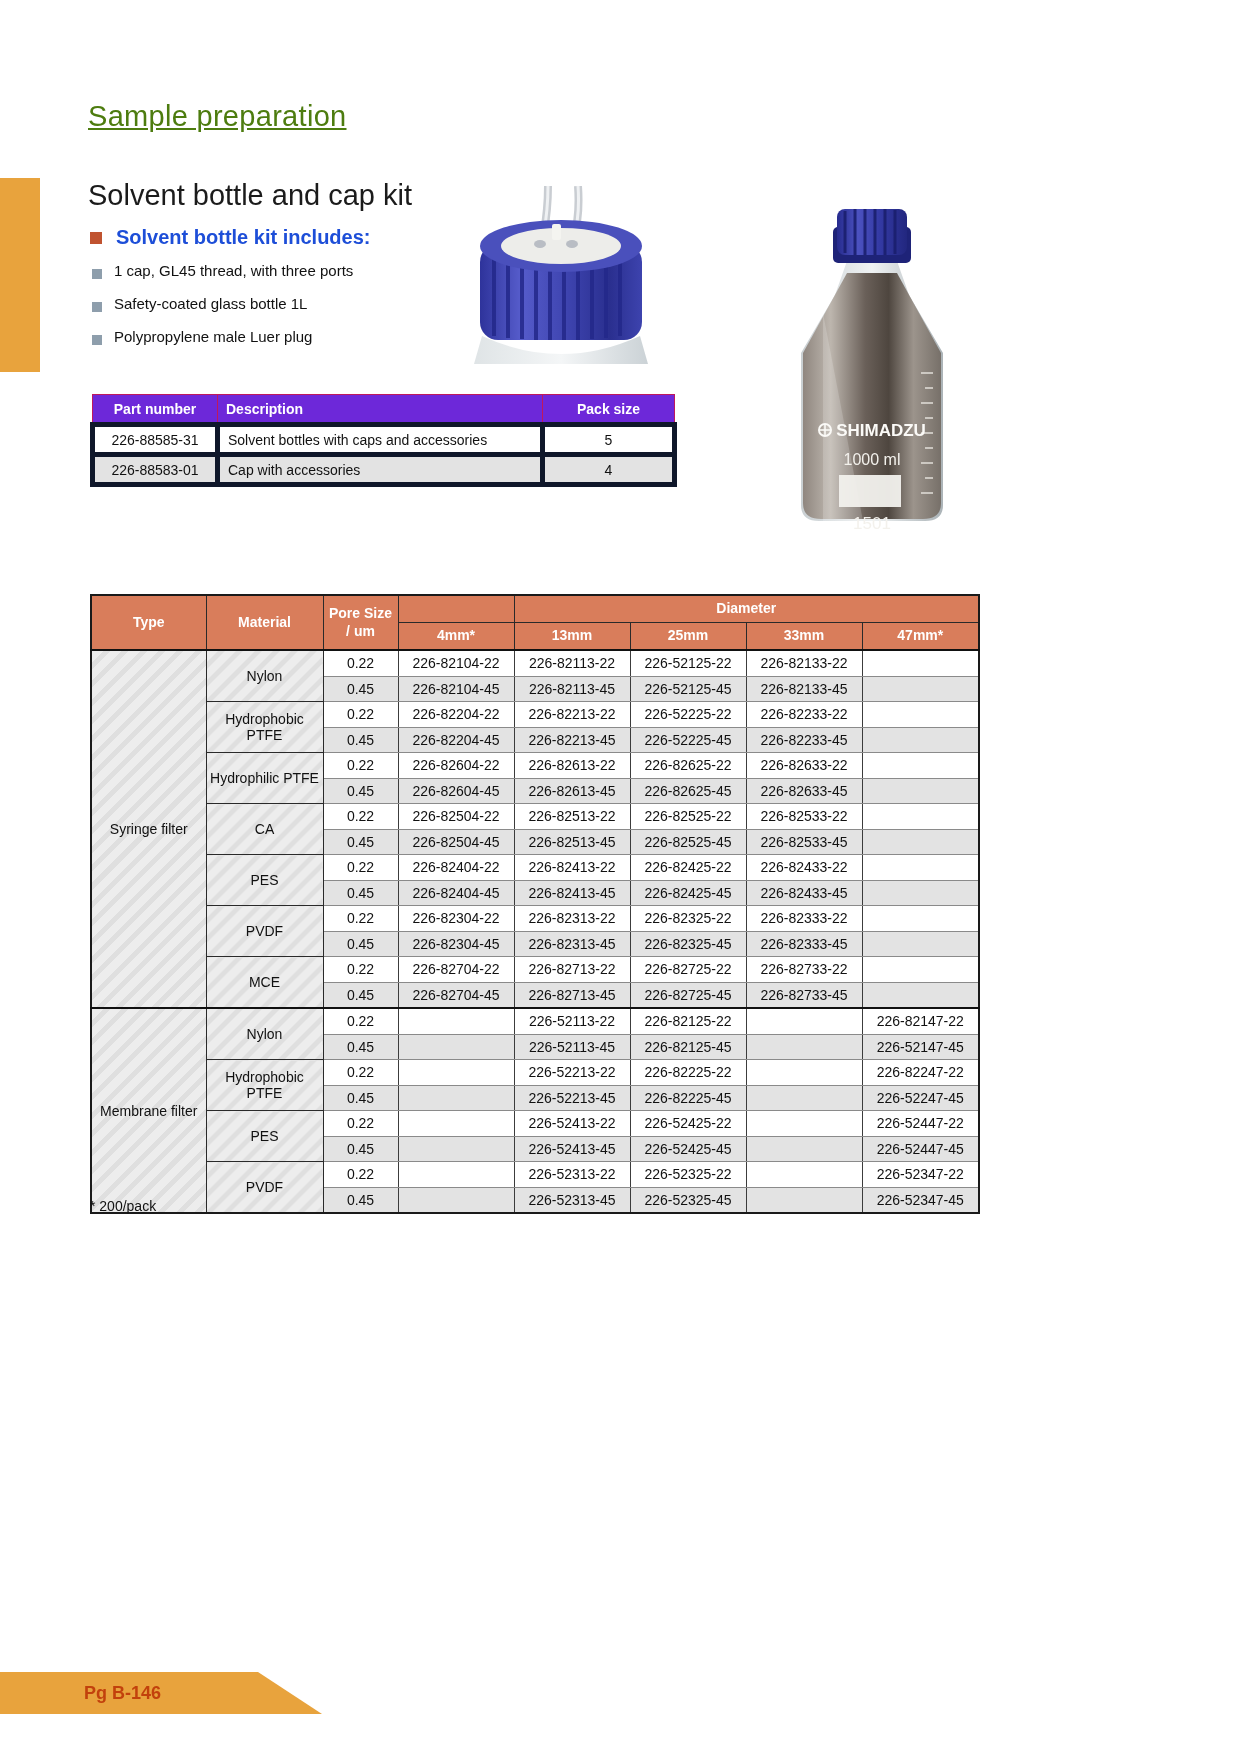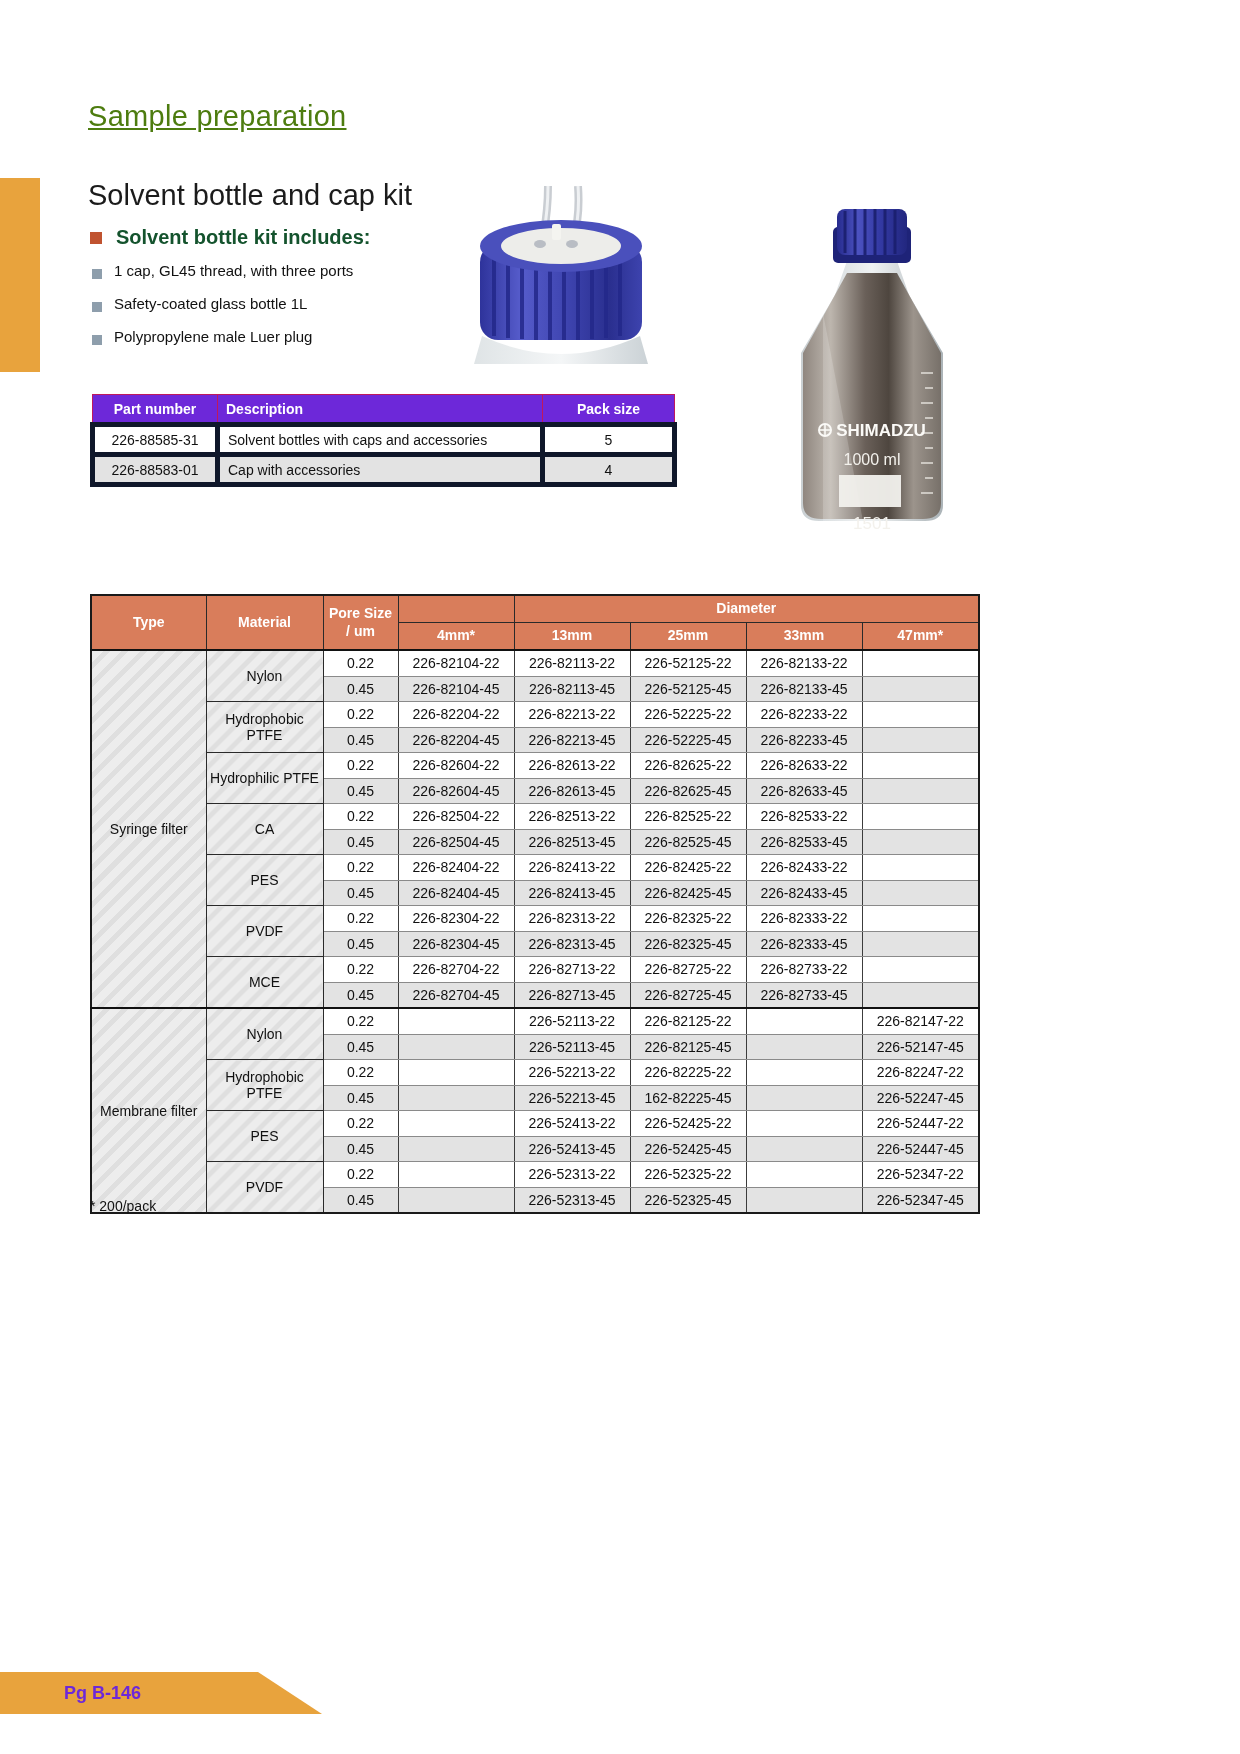--- a/index.html
+++ b/index.html
@@ -11,21 +11,21 @@
   
   #accent-band{left:0;top:178px;width:40px;height:194px;background:#E8A33D;}
 
   
   #section-title{left:88px;top:100px;font-size:29px;font-weight:400;color:#4d7c0f;letter-spacing:.3px;text-decoration:underline;}
   #kit-title{left:88px;top:179px;font-size:29px;font-weight:400;color:#1b1b1b;}
 
   .bullet-head{display:flex;align-items:center;gap:14px;}
   .sq-red{width:12px;height:12px;background:#C05330;flex:0 0 auto;}
   .sq-gray{width:10px;height:10px;background:#8E9EAC;flex:0 0 auto;}
-  .bh-text{font-size:20px;font-weight:700;color:#14532d;}
+  .bh-text{font-size:20px;font-weight:700;color:#1d4ed8;}
   .li-text{font-size:15px;color:#111;}
   #includes-head{left:90px;top:226px;}
   #inc-item-1{left:92px;top:262px;}
   #inc-item-2{left:92px;top:295px;}
   #inc-item-3{left:92px;top:328px;}
   .list-item{display:flex;align-items:flex-end;gap:12px;}
 
   
   #kit-table{left:90px;top:394px;}
   table{border-collapse:collapse;table-layout:fixed;}
@@ -49,21 +49,21 @@
   #filters-table td.hatch{background:repeating-linear-gradient(135deg,#EDEDED 0 8px,#DFDFDF 8px 13px);font-size:14px;border:1px solid #2a2a2a;}
   #filters-table tr.mat-start td{border-top:1.8px solid #1e1e1e;}
   #filters-table tr.group-start td{border-top:2.2px solid #111;}
 
   #footnote{left:90px;top:1198px;font-size:14px;color:#111;}
 
   
   #footer-bar{left:0;top:1672px;width:330px;height:42px;background:#E8A33D;
     -webkit-clip-path:polygon(0 0,258px 0,322px 100%,0 100%);
     clip-path:polygon(0 0,258px 0,322px 100%,0 100%);}
-  #footer-label{left:64px;top:1672px;height:46px;line-height:42px;color:#6d28d9;font-size:18px;font-weight:700;}
+  #footer-label{left:84px;top:1672px;height:46px;line-height:42px;color:#c2410c;font-size:18px;font-weight:700;}
 
   
   #cap-photo{left:452px;top:186px;}
   #bottle-photo{left:763px;top:203px;}
 </style>
 </head>
 <body>
 
 <div id="page">
 
@@ -399,21 +399,21 @@
             <td></td>
             <td>226-52213-22</td>
             <td>226-82225-22</td>
             <td></td>
             <td>226-82247-22</td>
           </tr>
           <tr class="shade">
             <td>0.45</td>
             <td></td>
             <td>226-52213-45</td>
-            <td>162-82225-45</td>
+            <td>226-82225-45</td>
             <td></td>
             <td>226-52247-45</td>
           </tr>
           <tr class="mat-start">
             <td rowspan="2" class="hatch">PES</td>
             <td>0.22</td>
             <td></td>
             <td>226-52413-22</td>
             <td>226-52425-22</td>
             <td></td>

